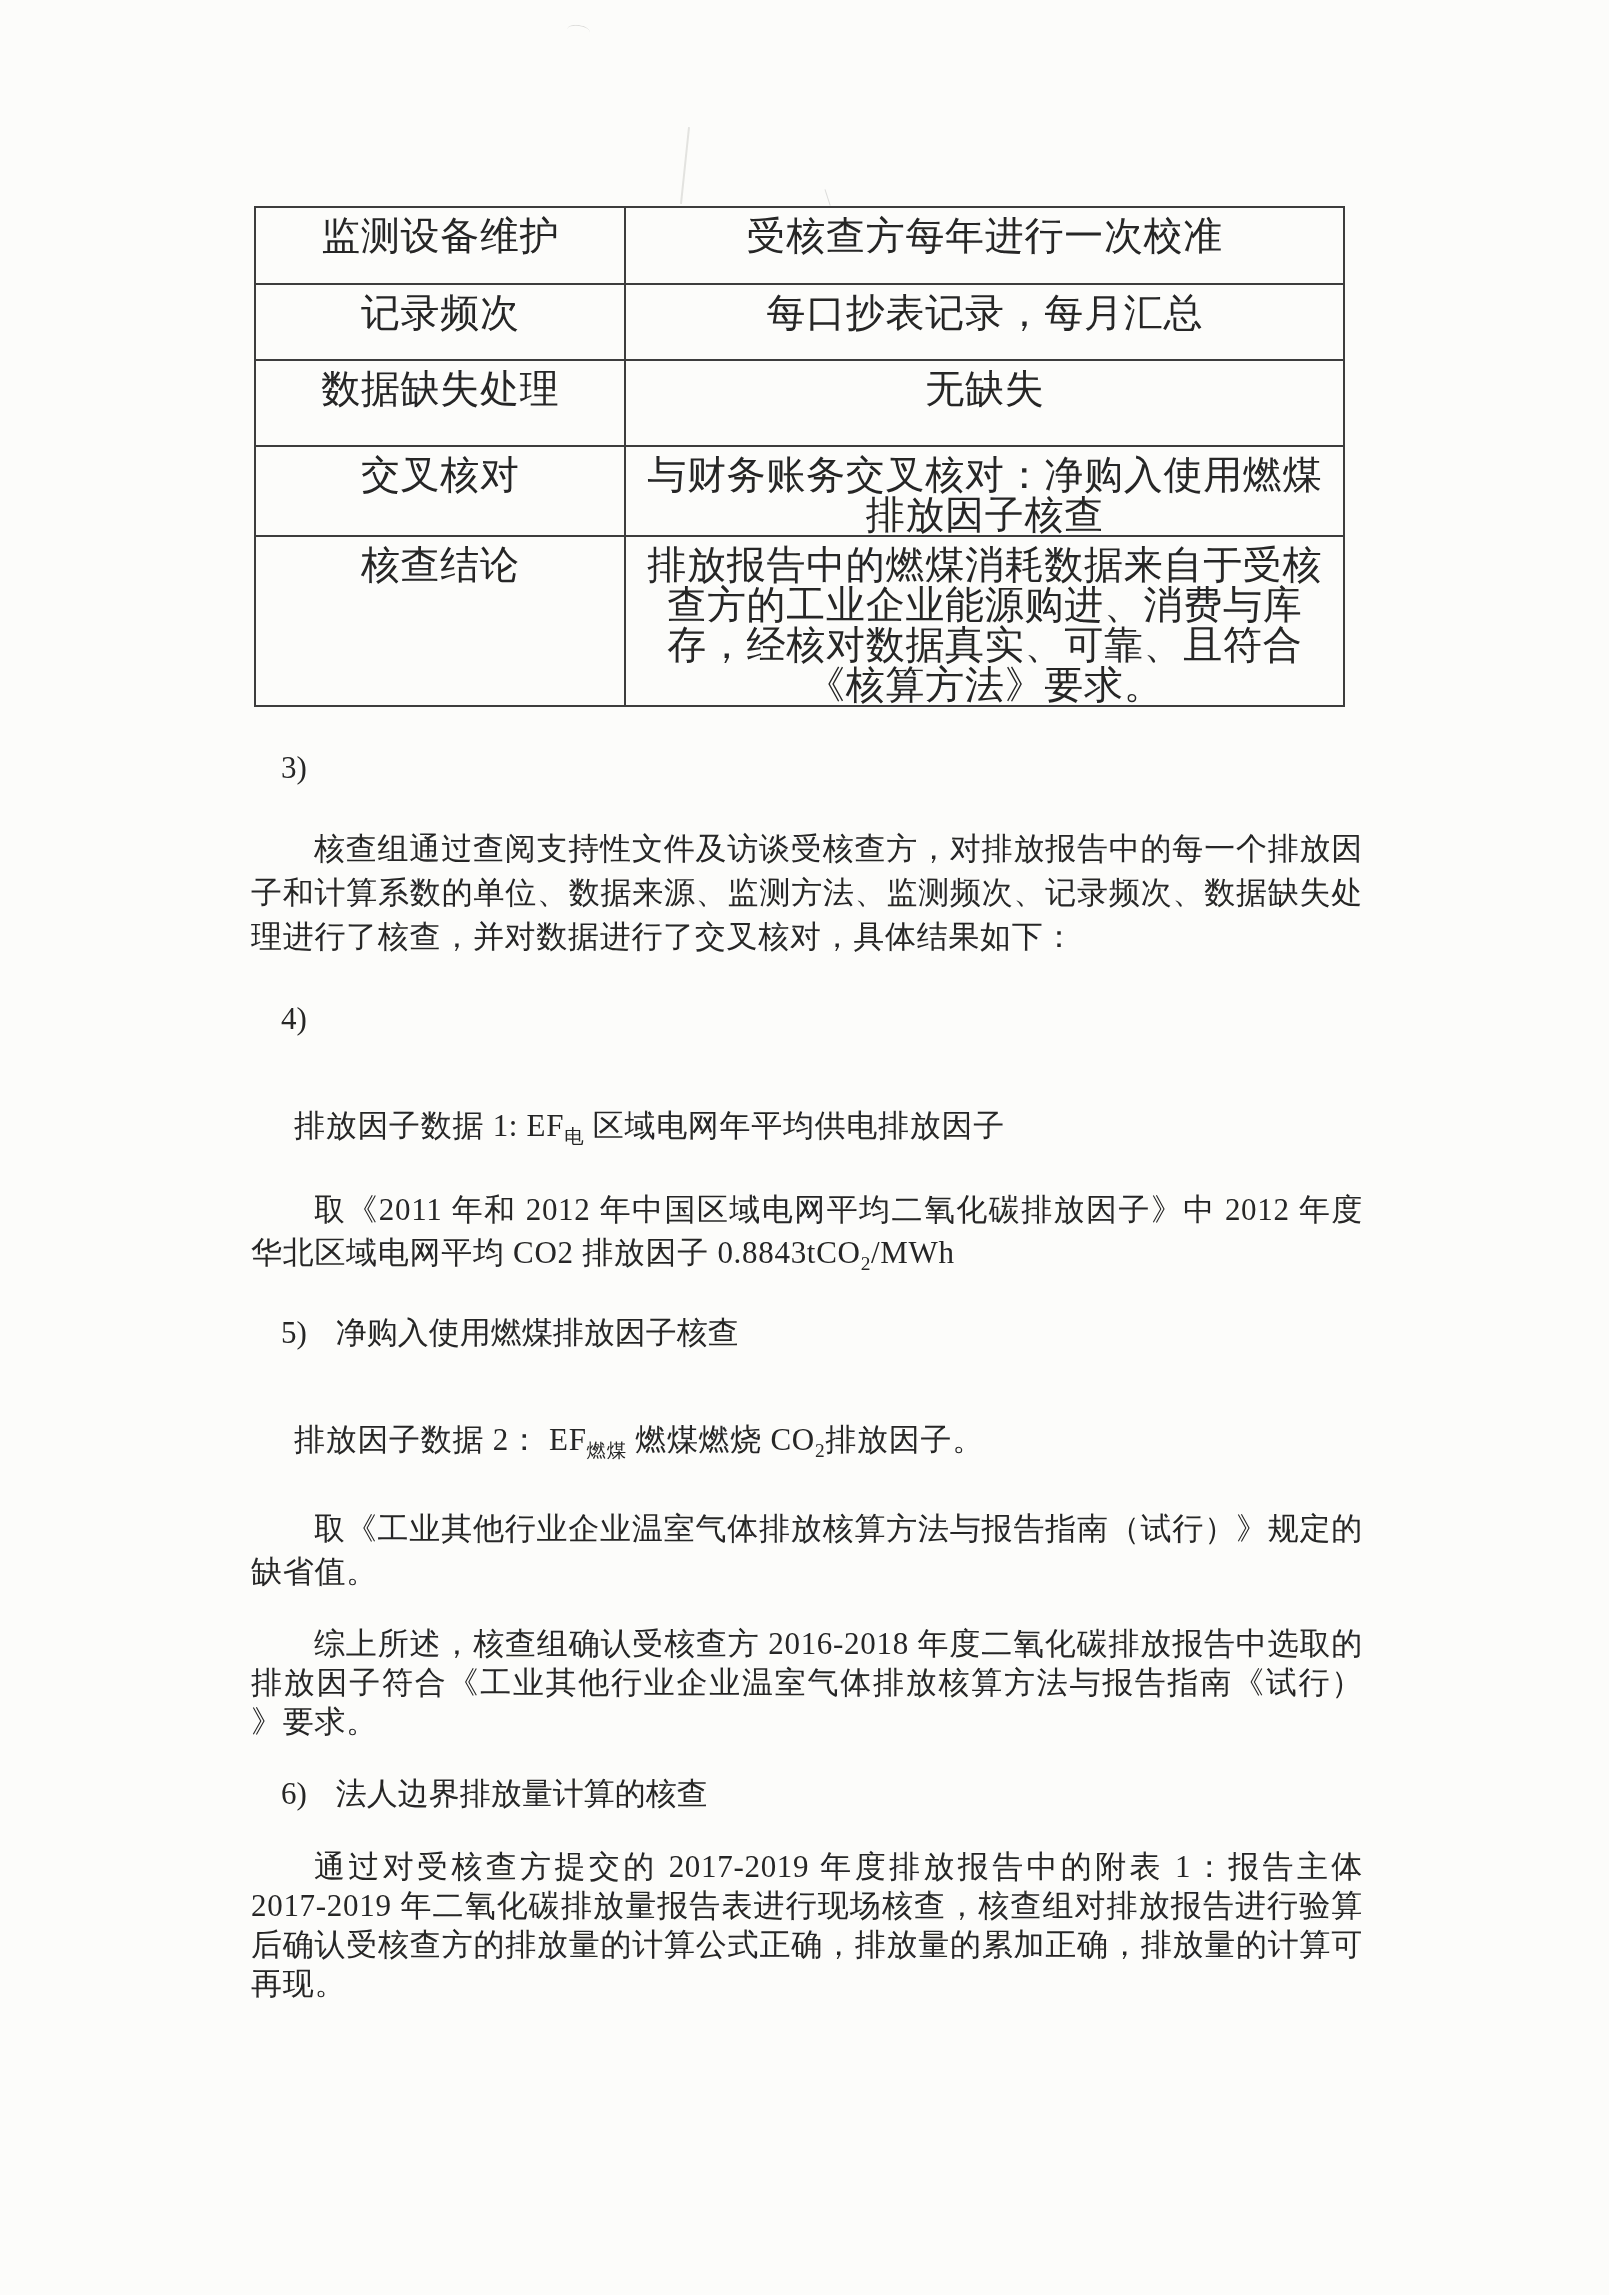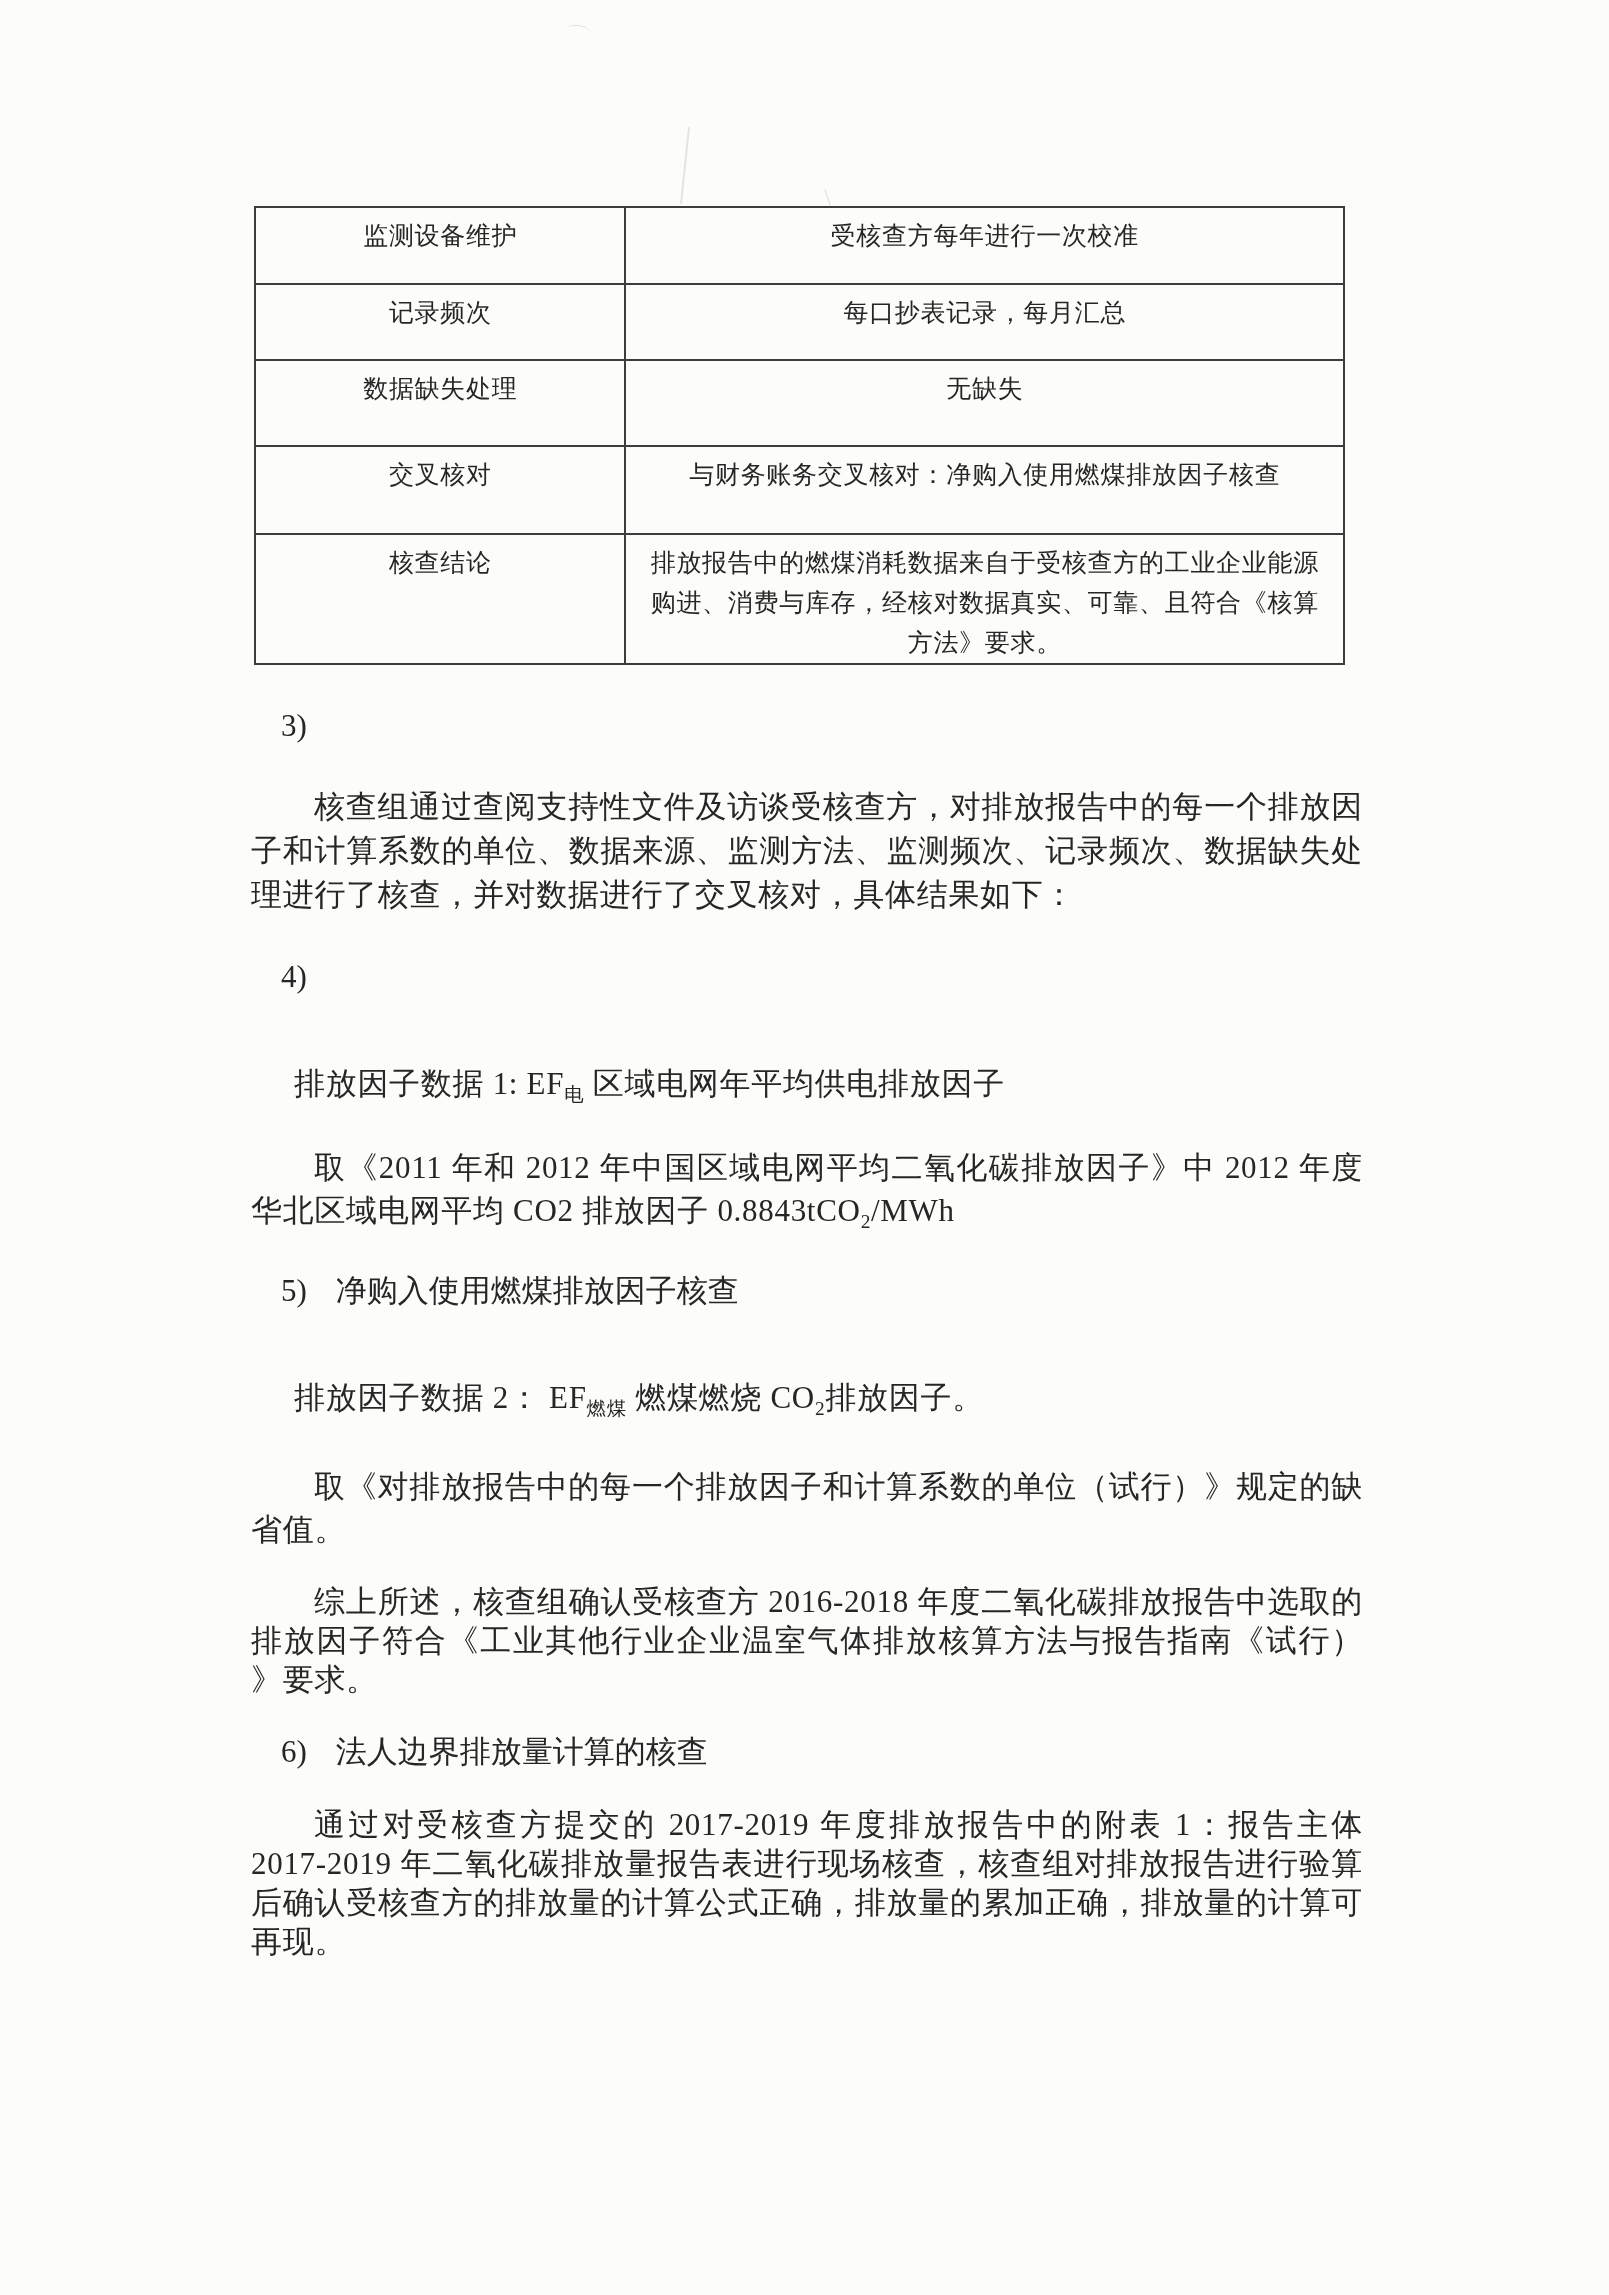--- a/index.html
+++ b/index.html
@@ -21,21 +21,21 @@
     border-collapse:collapse;
     table-layout:fixed;
     width:1089px;
     margin:206px 0 0 3.3px;
   }
   table.doc-table td {
     border:2px solid #3d3d3d;
     box-sizing:border-box;
     vertical-align:top;
     text-align:center;
-    font-size:25px;
+    font-size:39px;
     line-height:40px;
     padding:8px 14.7px 0 14.7px;
     letter-spacing:0.7px;
   }
   tr.r1 td { height:77px; }
   tr.r2 td { height:76px; }
   tr.r3 td { height:86px; }
   tr.r4 td { height:88px; }
   tr.r5 td { height:120px;margin-left:24px; }
   td.label-cell { font-size:31px; }
@@ -143,21 +143,21 @@
 
   <div class="heading mt-h5">
     <span class="h-num">5)</span>
     <span class="h-title">净购入使用燃煤排放因子核查</span>
   </div>
 
   <div class="ef-line mt-ef2">
     <span>排放因子数据 2： EF</span><sub class="small-sub">燃煤</sub><span> 燃煤燃烧 CO</span><sub class="small-sub">2</sub><span>排放因子。</span>
   </div>
 
-  <p class="para lh64 mt-p3">取《对排放报告中的每一个排放因子和计算系数的单位（试行）》规定的缺省值。</p>
+  <p class="para lh64 mt-p3">取《工业其他行业企业温室气体排放核算方法与报告指南（试行）》规定的缺省值。</p>
 
   <p class="para lh58 mt-p4">综上所述，核查组确认受核查方 2016-2018 年度二氧化碳排放报告中选取的排放因子符合《工业其他行业企业温室气体排放核算方法与报告指南《试行） 》要求。</p>
 
   <div class="heading mt-h6">
     <span class="h-num">6)</span>
     <span class="h-title">法人边界排放量计算的核查</span>
   </div>
 
   <p class="para lh58 mt-p5">通过对受核查方提交的 2017-2019 年度排放报告中的附表 1：报告主体 2017-2019 年二氧化碳排放量报告表进行现场核查，核查组对排放报告进行验算后确认受核查方的排放量的计算公式正确，排放量的累加正确，排放量的计算可再现。</p>
 

